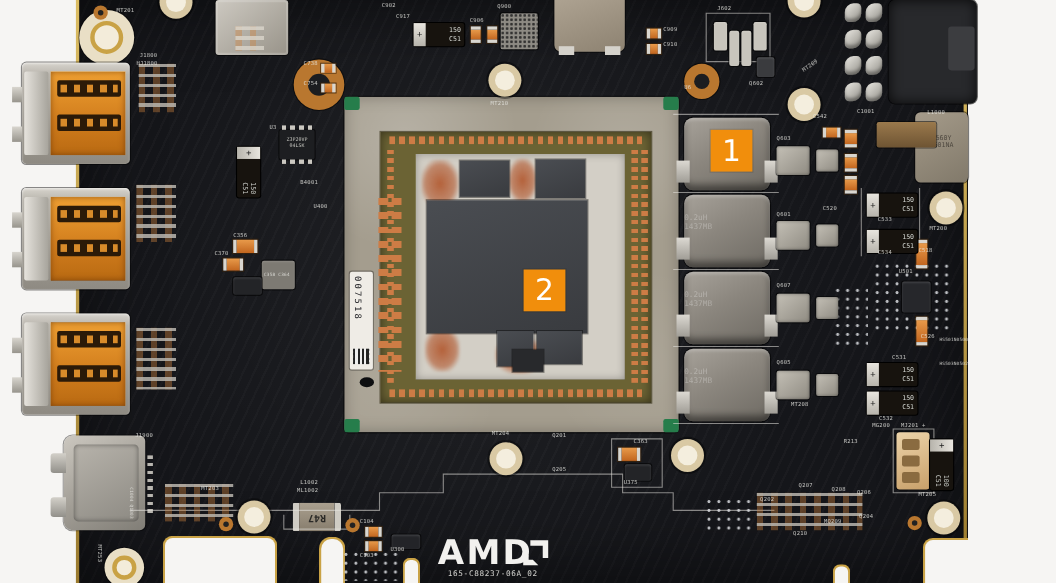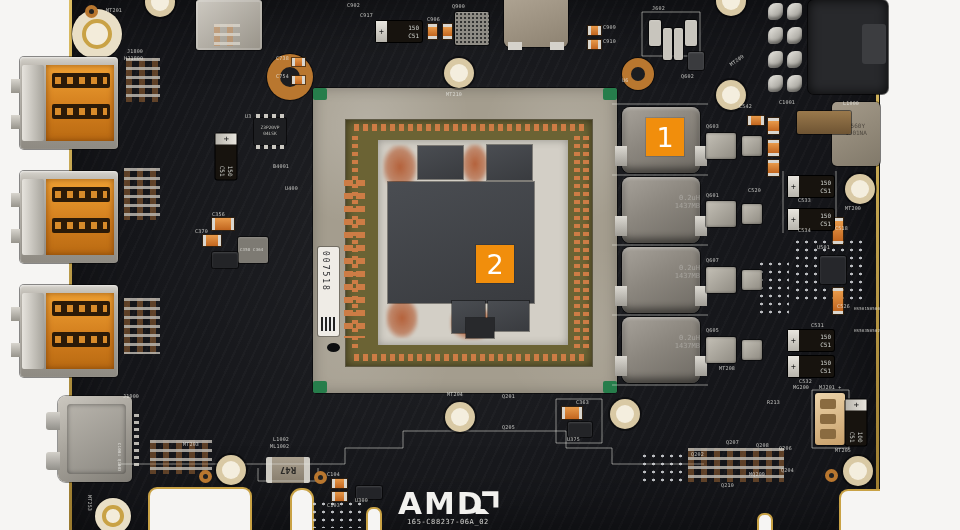--- a/index.html
+++ b/index.html
@@ -64,21 +64,21 @@
   .serial{position:absolute;left:3px;top:4px;writing-mode:vertical-rl;
       font:8px "DejaVu Sans Mono",monospace;letter-spacing:2px;color:#26262a}
   .barcode{position:absolute;left:3px;top:70px;width:15px;height:14px;
       background:repeating-linear-gradient(90deg,#222 0 2px,#eee 2px 4px),repeating-linear-gradient(0deg,#333 0 2px,transparent 2px 4px)}
   .ink-dot{position:absolute;left:14px;top:255px;width:13px;height:9px;border-radius:50%;background:#0d0e10}
   
   .choke{position:absolute;width:78px;height:66px;border-radius:8px;
       background:linear-gradient(150deg,#a7a29a 0%,#8b867e 45%,#6e6a63 100%);
       box-shadow:inset 0 2px 3px rgba(255,255,255,.25),inset 0 -5px 7px rgba(0,0,0,.45),0 0 0 1px rgba(0,0,0,.6)}
   .choke .leg{position:absolute;width:12px;height:20px;bottom:7px;background:linear-gradient(#dcd9d2,#a09d96)}
-  .choke .val{position:absolute;left:0;right:0;top:17px;text-align:right;
+  .choke .val{position:absolute;left:0;right:0;top:17px;text-align:left;
       font:7px "DejaVu Sans Mono",monospace;color:rgba(255,255,255,.28);white-space:pre}
   .fet{position:absolute;background:linear-gradient(140deg,#c4c0b6,#8f8b82);border-radius:2px;
       box-shadow:inset 0 0 3px rgba(0,0,0,.4),0 0 0 1px rgba(0,0,0,.5)}
   .cap{position:absolute;width:46px;height:21px;background:#17130e;border-radius:2px;box-shadow:0 0 0 1px #000}
   .cap .stripe{position:absolute;left:0;top:0;bottom:0;width:11px;background:linear-gradient(#e8e5de,#b7b4ac);
       color:#1e1e1e;font:8px "DejaVu Sans Mono",monospace;text-align:center;line-height:21px}
   .cap .cv{position:absolute;right:3px;top:3px;text-align:right;font:6px "DejaVu Sans Mono",monospace;
       color:#d2d5d0;line-height:1.25;white-space:pre}
   .ocap{position:absolute;background:linear-gradient(180deg,#e89a4a,#c2661f);box-shadow:0 0 0 1px rgba(60,35,10,.7)}
   .ocap.h{border-left:3px solid #d9d6cf;border-right:3px solid #d9d6cf;box-sizing:border-box}

